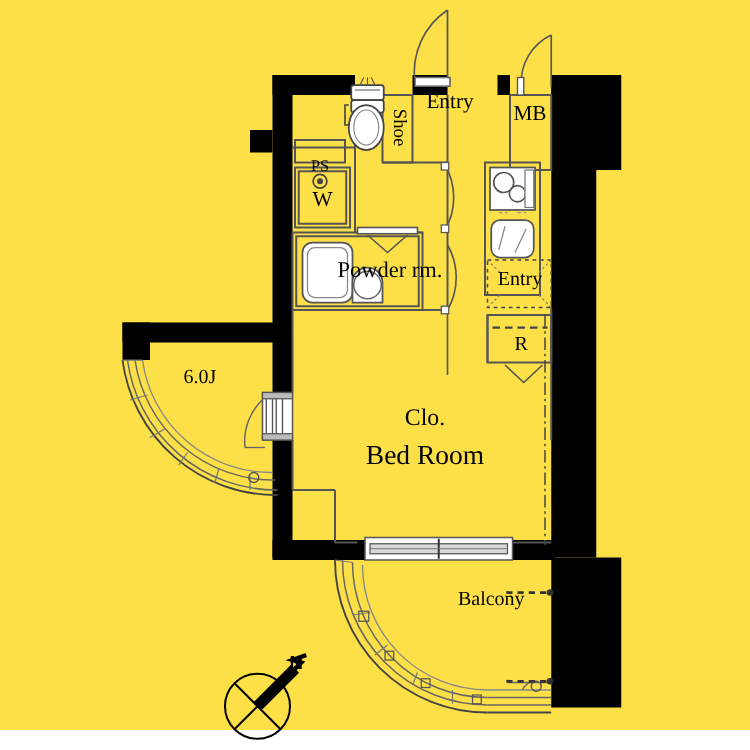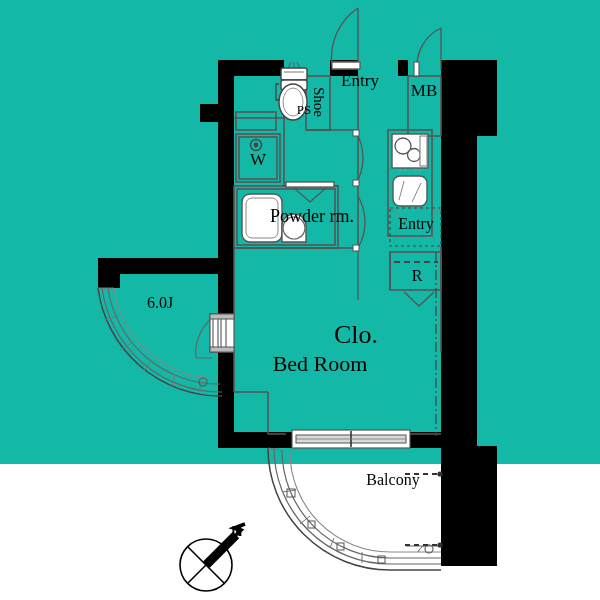--- a/index.html
+++ b/index.html
@@ -1,31 +1,31 @@
 <!DOCTYPE html>
 <html><head>
 <meta charset="utf-8">
 <style>
   html,body{margin:0;padding:0;background:#ffffff;}
   body{width:600px;height:600px;overflow:hidden;
        font-family:"Liberation Serif","DejaVu Serif",serif;}
-  #plan{position:relative;width:600px;height:464px;background:#14b8a6;}
+  #plan{position:relative;width:600px;height:584px;background:#fde047;}
   #plan svg{position:absolute;left:0;top:0;}
   .lbl{position:absolute;color:#000;text-align:center;
        font-family:"Liberation Serif","DejaVu Serif",serif;
        white-space:nowrap;line-height:1.05;pointer-events:none;}
   .lbl-entry{font-size:17px;}
   .lbl-mb{font-size:17px;}
   .lbl-ps{font-size:13px;}
   .lbl-w{font-size:17px;}
   .lbl-powder{font-size:17px;line-height:1.0;}
   .lbl-bath{font-size:18px;}
   .lbl-r{font-size:16px;}
   .lbl-clo{font-size:16px;}
-  .lbl-bed{font-size:26px;margin-left:16px;}
+  .lbl-bed{font-size:19px;}
   .lbl-area{font-size:22px;}
   .lbl-area .pfx{font-size:14px;}
   .lbl-balcony{font-size:16px;}
   .lbl-shoe{font-size:15px;writing-mode:vertical-rl;text-orientation:mixed;}
   .lbl-n{font-size:15px;font-weight:bold;font-family:"Liberation Sans",sans-serif;}
 </style>
 </head>
 <body>
 
 <div id="plan">
@@ -270,34 +270,34 @@
     </g>
 
   </svg>
 
   <div class="lbl lbl-entry" style="left:360px;top:81px;transform:translate(-50%,-50%);">Entry</div>
 
   <div class="lbl lbl-mb" style="left:424px;top:91px;transform:translate(-50%,-50%);">MB</div>
 
   <div class="lbl lbl-shoe" style="left:318px;top:102px;transform:translate(-50%,-50%);">Shoe</div>
 
-  <div class="lbl lbl-ps" style="left:256px;top:110px;transform:translate(-50%,-50%);margin-left:48px;">PS</div>
+  <div class="lbl lbl-ps" style="left:256px;top:133px;transform:translate(-50%,-50%);">PS</div>
 
   <div class="lbl lbl-w" style="left:258px;top:160px;transform:translate(-50%,-50%);">W</div>
 
 
   <div class="lbl lbl-bath" style="left:312px;top:216px;transform:translate(-50%,-50%);">Powder rm.</div>
 
   <div class="lbl lbl-r" style="left:416px;top:224px;transform:translate(-50%,-50%);">Entry</div>
 
   <div class="lbl lbl-clo" style="left:417px;top:276px;transform:translate(-50%,-50%);">R</div>
 
   <div class="lbl lbl-bed" style="left:340px;top:335px;transform:translate(-50%,-50%);">Clo.</div>
 
-  <div class="lbl lbl-area" style="left:320px;top:364px;transform:translate(-50%,-50%);">
+  <div class="lbl lbl-area" style="left:340px;top:364px;transform:translate(-50%,-50%);">
     <span class="pfx"></span><span>Bed Room</span>
   </div>
 
   <div class="lbl lbl-balcony" style="left:160px;top:303px;transform:translate(-50%,-50%);">6.0J</div>
 
   <div class="lbl lbl-balcony" style="left:379px;top:480px;transform:translate(-50%,-50%);margin-left:14px;">Balcony</div>
 
   <div class="lbl lbl-n" style="left:237px;top:531px;transform:translate(-50%,-50%);">N</div>
 
 </div>

